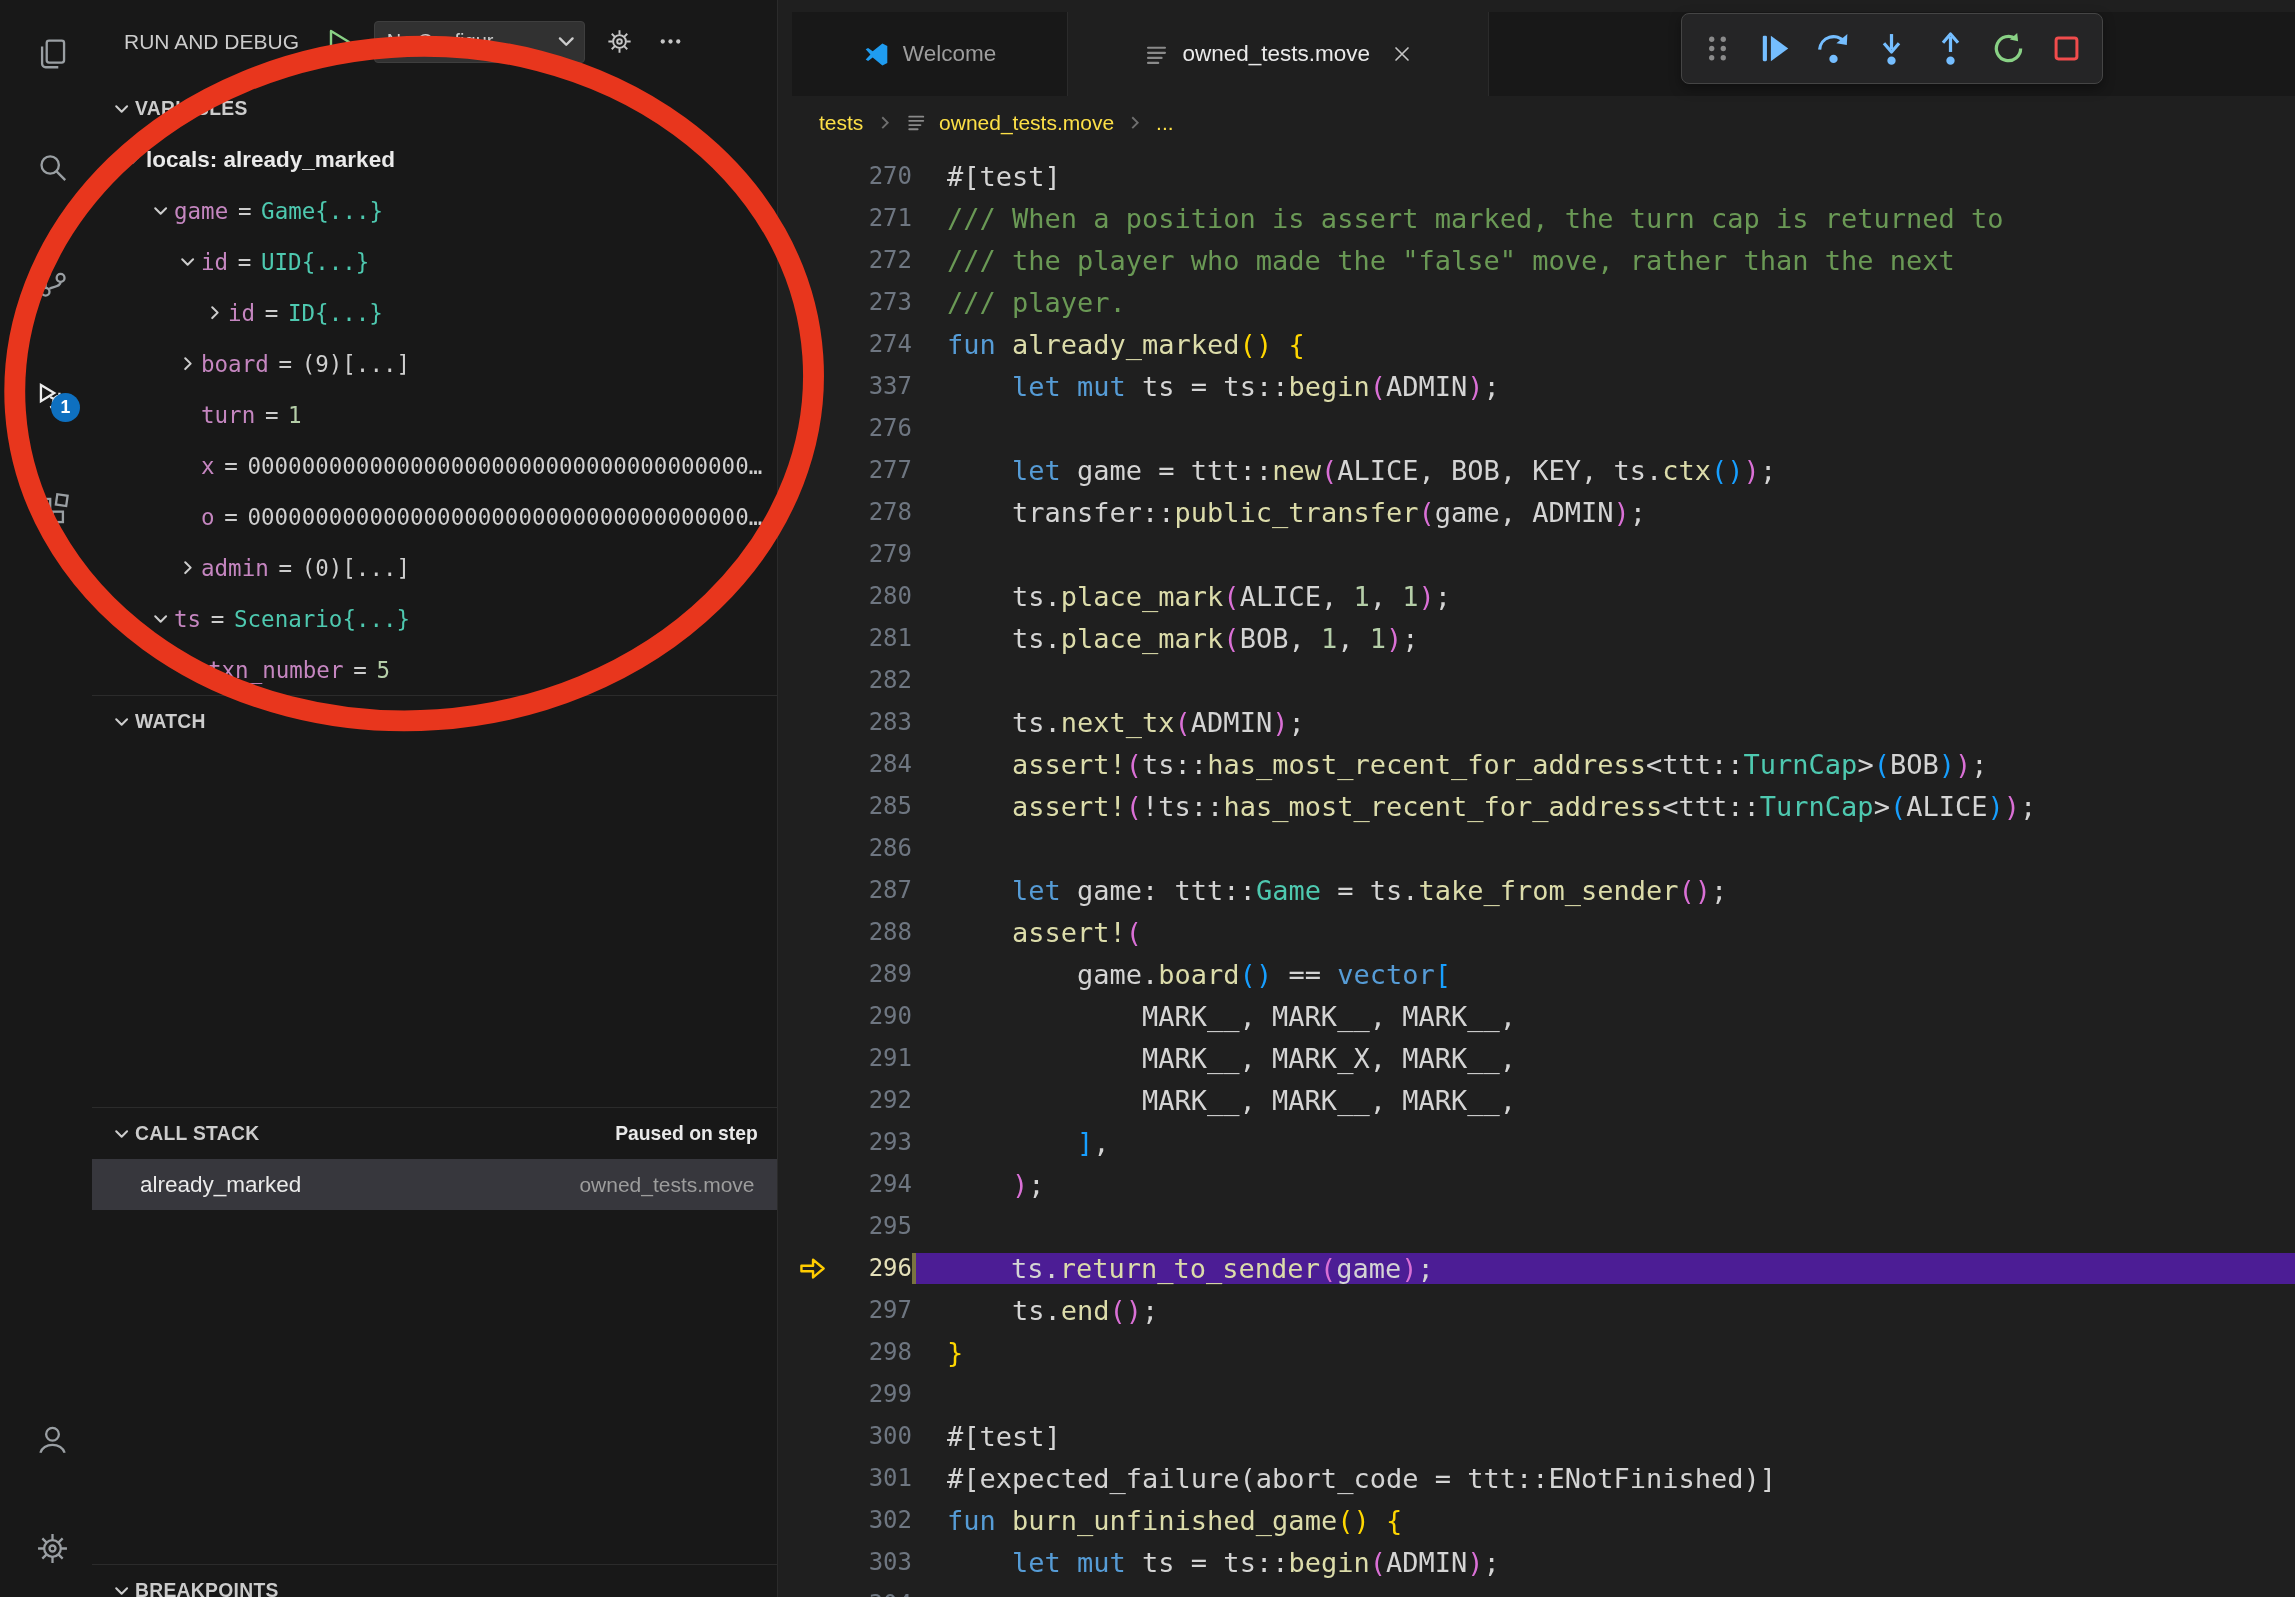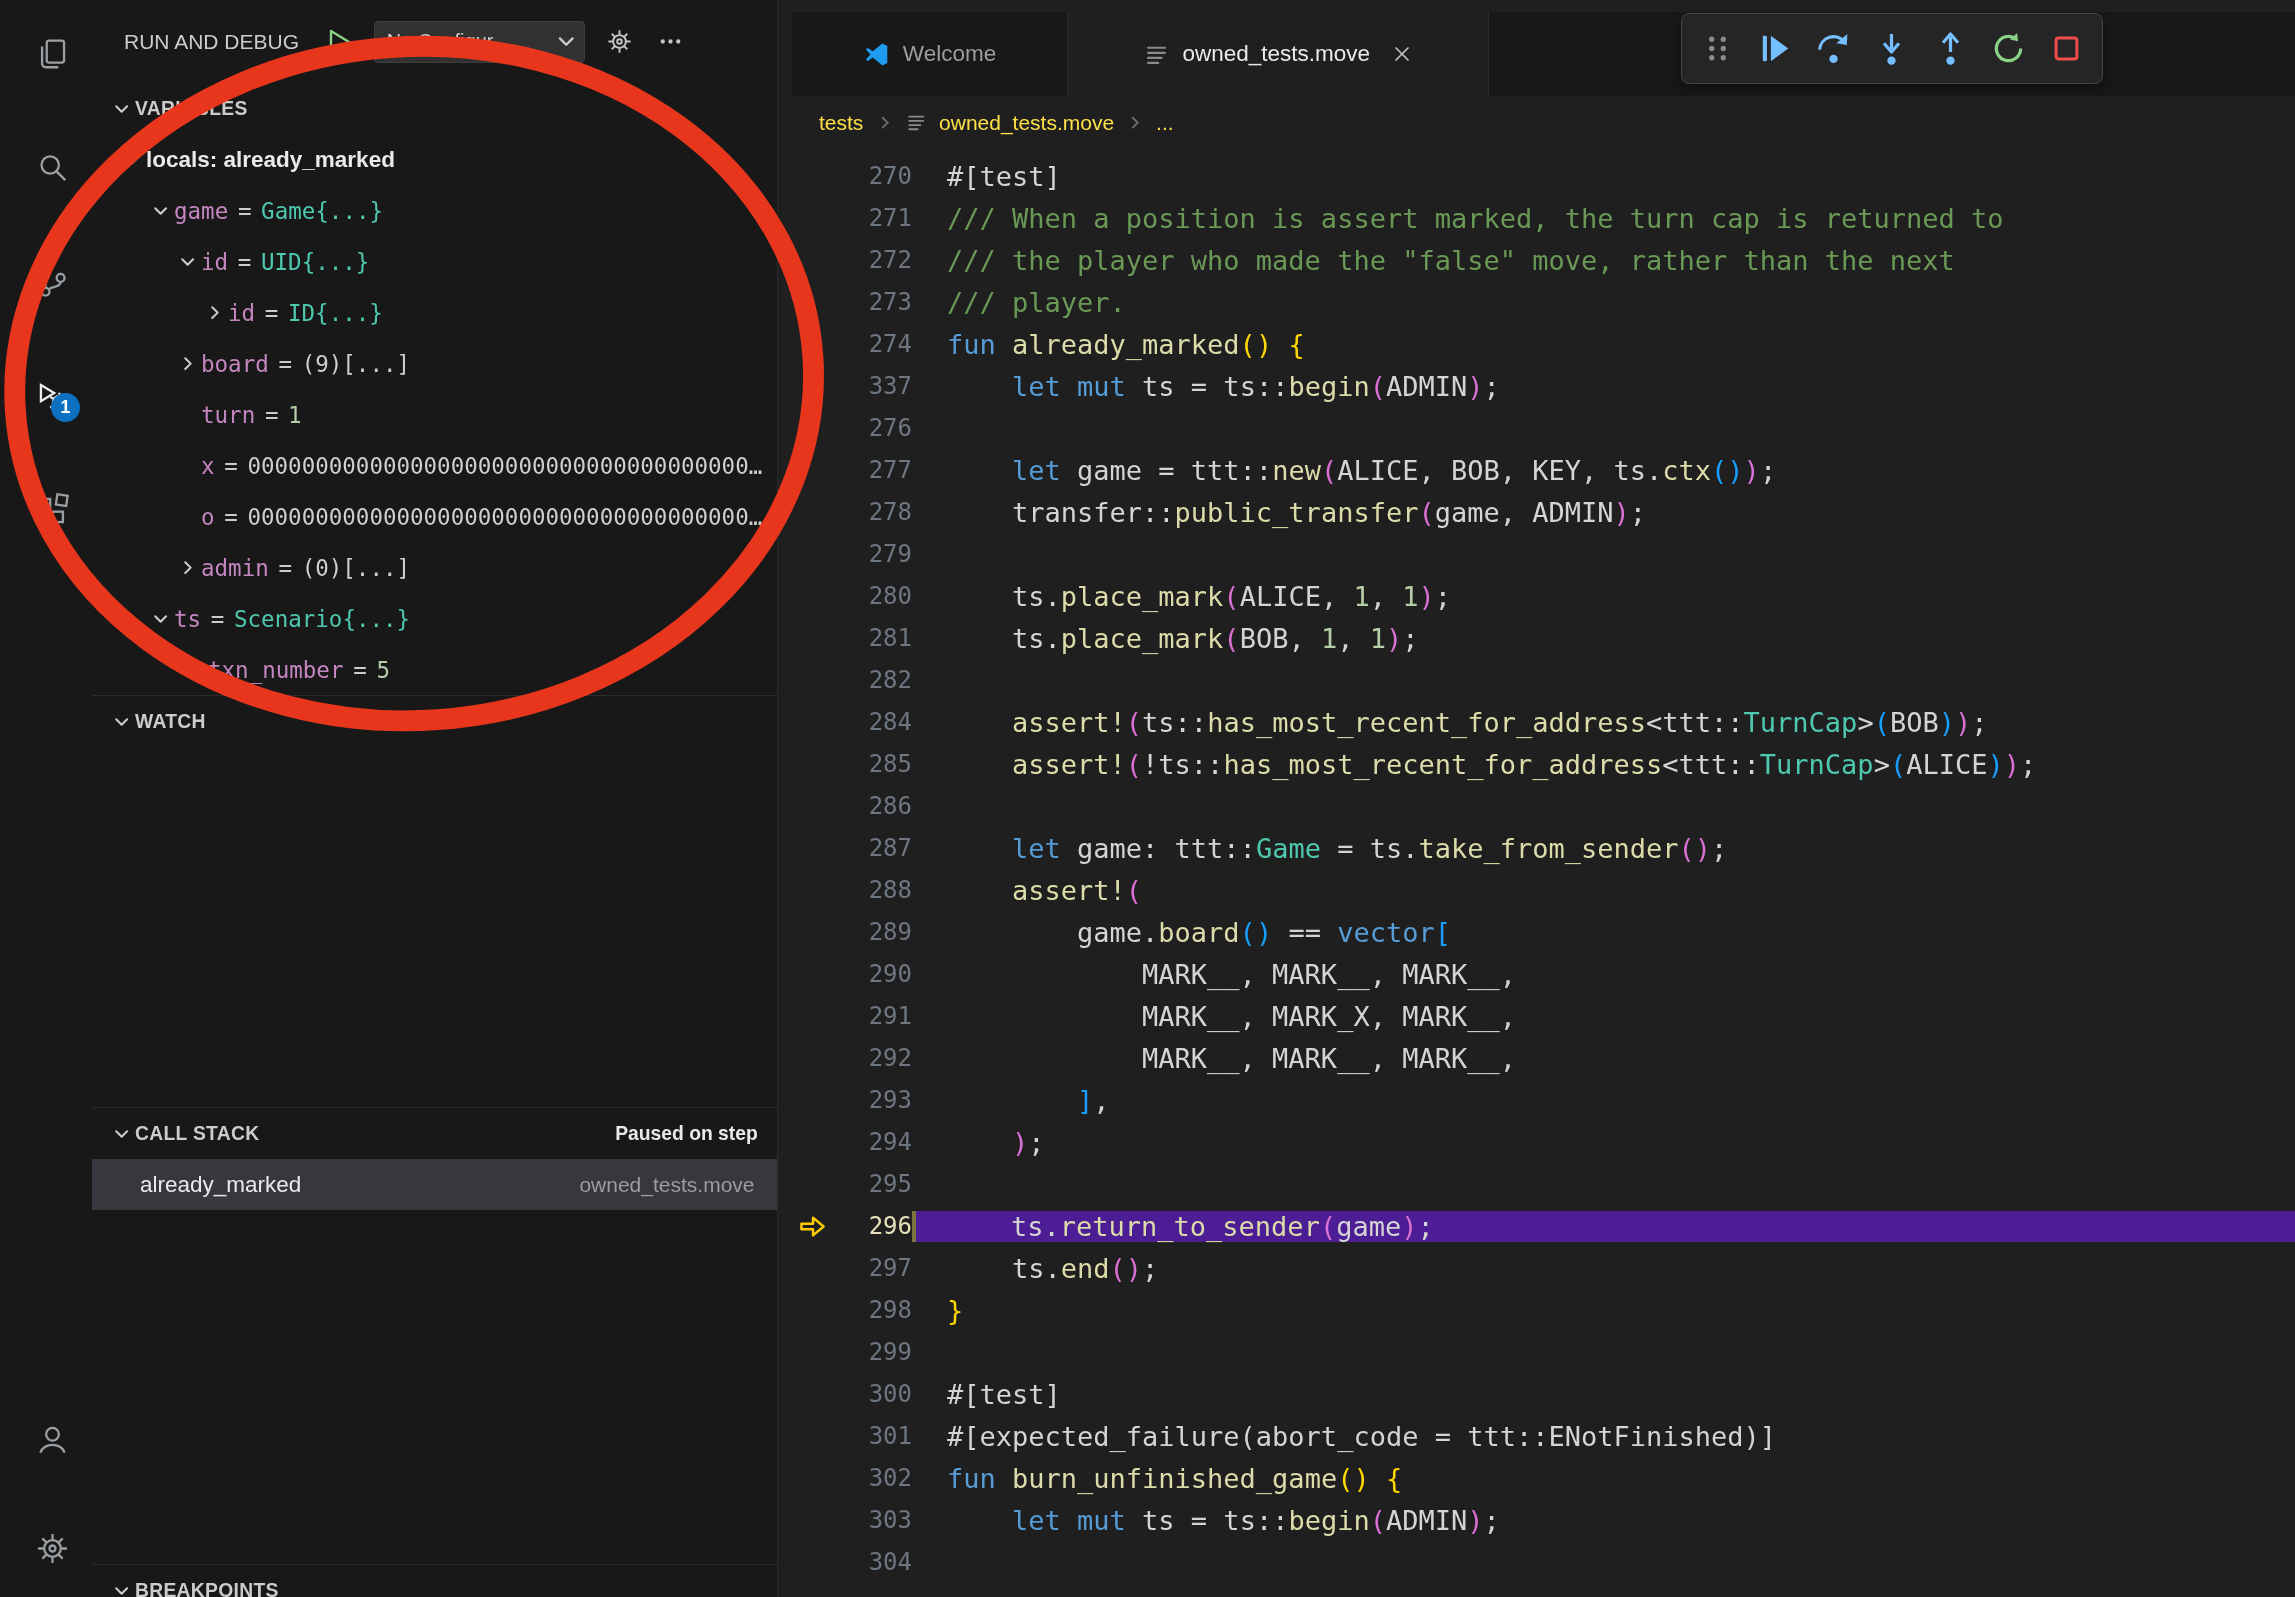--- a/index.html
+++ b/index.html
@@ -435,20 +435,25 @@
         </div>
         <div class="cl">
           <span class="glyph"></span>
           <span class="ln">281</span>
           <span class="lc"><span>    ts.</span><span class="fn">place_mark</span><span class="pk">(</span><span>BOB, </span><span class="num">1</span><span>, </span><span class="num">1</span><span class="pk">)</span><span>;</span></span>
         </div>
         <div class="cl">
           <span class="glyph"></span>
           <span class="ln">282</span>
           <span class="lc"></span>
+        </div>
+        <div class="cl">
+          <span class="glyph"></span>
+          <span class="ln">283</span>
+          <span class="lc"><span>    ts.</span><span class="fn">next_tx</span><span class="pk">(</span><span>ADMIN</span><span class="pk">)</span><span>;</span></span>
         </div>
         <div class="cl">
           <span class="glyph"></span>
           <span class="ln">284</span>
           <span class="lc"><span>    </span><span class="fn">assert!</span><span class="pk">(</span><span>ts::</span><span class="fn">has_most_recent_for_address</span><span>&lt;</span><span>ttt::</span><span class="ty">TurnCap</span><span>&gt;</span><span class="bl">(</span><span>BOB</span><span class="bl">)</span><span class="pk">)</span><span>;</span></span>
         </div>
         <div class="cl">
           <span class="glyph"></span>
           <span class="ln">285</span>
           <span class="lc"><span>    </span><span class="fn">assert!</span><span class="pk">(</span><span>!ts::</span><span class="fn">has_most_recent_for_address</span><span>&lt;</span><span>ttt::</span><span class="ty">TurnCap</span><span>&gt;</span><span class="bl">(</span><span>ALICE</span><span class="bl">)</span><span class="pk">)</span><span>;</span></span>

